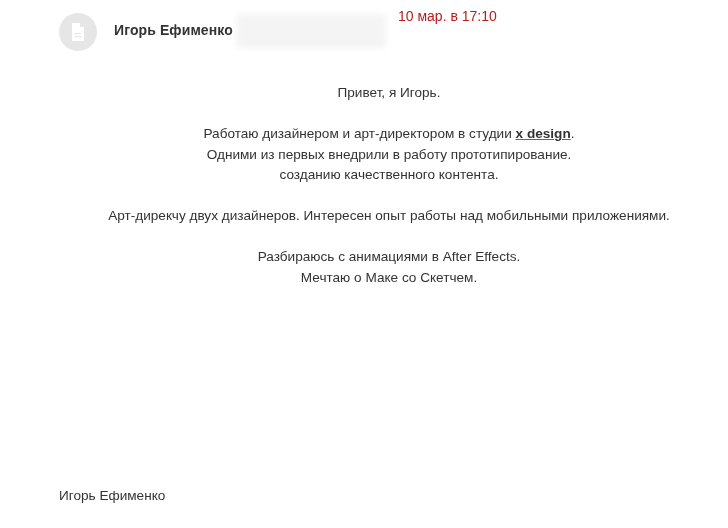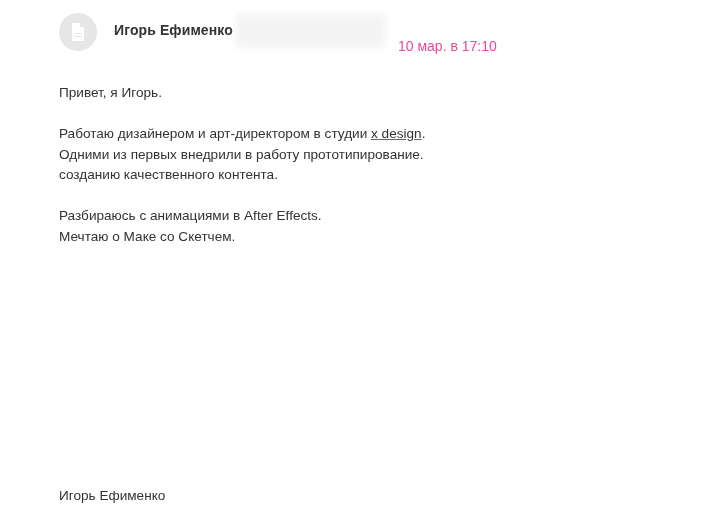--- a/index.html
+++ b/index.html
@@ -49,45 +49,47 @@
       top: 14px;
       width: 150px;
       height: 34px;
       background: #f4f4f4;
       filter: blur(3px);
       border-radius: 4px;
     }
     .date {
       position: absolute;
       left: 398px;
-      top: 38px;
+      top: 8px;
       font-size: 14px;
-      color: #ec4899;
+      color: #b91c1c;
     }
     .body {
       position: absolute;
       left: 59px;
       top: 83px;
       width: 660px;
       font-size: 13.6px;
       line-height: 20.5px;
       color: #333333;
     }
     .para {
       margin: 0 0 20.5px 0;
     }
     .line {
       display: block;
       white-space: nowrap;
+      text-align: center;
     }
     .link {
       color: #333333;
       text-decoration: underline;
       text-decoration-color: #666666;
       cursor: pointer;
+      font-weight: bold;
     }
     .signature {
       position: absolute;
       left: 59px;
       top: 488px;
       font-size: 13.6px;
       color: #333333;
     }
   </style>
 </head>
@@ -113,20 +115,21 @@
     <span class="line">Привет, я Игорь.</span>
   </p>
 
   <p class="para">
     <span class="line"><span>Работаю дизайнером и арт-директором в студии </span><a class="link">x design</a><span>.</span></span>
     <span class="line">Одними из первых внедрили в работу прототипирование.</span>
     <span class="line">созданию качественного контента.</span>
   </p>
 
   <p class="para">
+    <span class="line">Арт-дирекчу двух дизайнеров. Интересен опыт работы над мобильными приложениями.</span>
   </p>
 
   <p class="para">
     <span class="line">Разбираюсь с анимациями в After Effects.</span>
     <span class="line">Мечтаю о Маке со Скетчем.</span>
   </p>
 
 
 </div>
 

